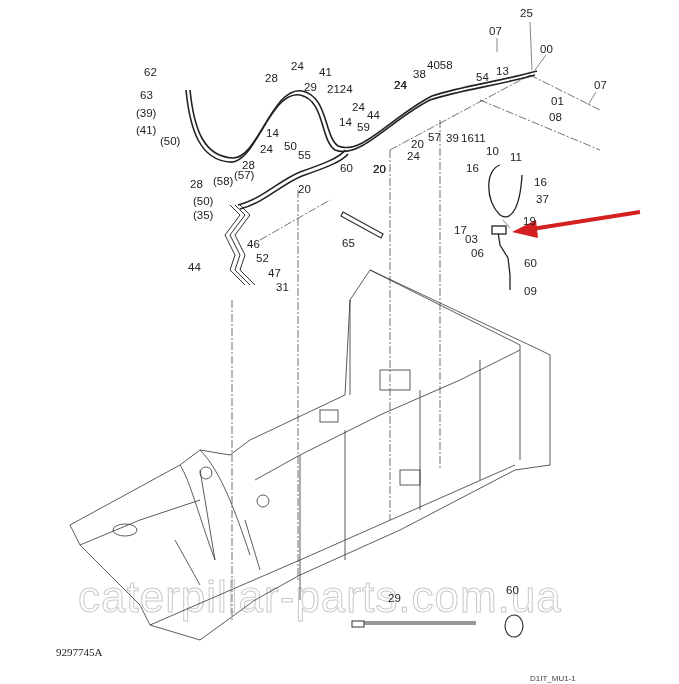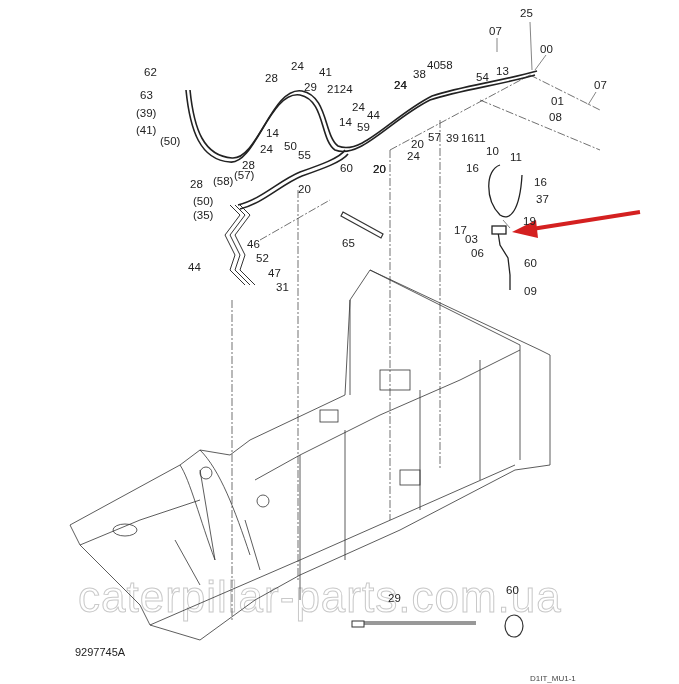--- a/index.html
+++ b/index.html
@@ -1,19 +1,19 @@
 <!DOCTYPE html>
 <html><head>
 <meta charset="utf-8">
 <style>
   html, body { margin: 0; padding: 0; background: #ffffff; }
   body { width: 679px; height: 684px; position: relative; overflow: hidden; font-family: "Liberation Sans", sans-serif; }
   #diagram { position: absolute; left: 0; top: 0; width: 679px; height: 684px; }
   .lbl { position: absolute; font-size: 11.5px; color: #222; line-height: 1; white-space: nowrap; font-family: "Liberation Sans", sans-serif; }
-  .doc-id { position: absolute; left: 56px; top: 646px; font-size: 11px; color: #222; font-family: Liberation Sans, sans-serif; margin-left: 19px; }
+  .doc-id { position: absolute; left: 56px; top: 646px; font-size: 11px; color: #222; font-family: Liberation Serif, serif; }
   .page-ref { position: absolute; left: 530px; top: 674px; font-size: 8px; color: #444; font-family: "Liberation Sans", sans-serif; }
   .watermark { position: absolute; left: 78px; top: 572px; font-size: 44px; color: transparent; -webkit-text-stroke: 1px #c9c9c9; letter-spacing: 1px; font-family: "Liberation Sans", sans-serif; white-space: nowrap; }
 </style>
 </head>
 <body>
 
 <div class="watermark">caterpillar-parts.com.ua</div>
 
 <svg id="diagram" viewBox="0 0 679 684" xmlns="http://www.w3.org/2000/svg">
   <g fill="none" stroke="#333" stroke-width="0.8">

